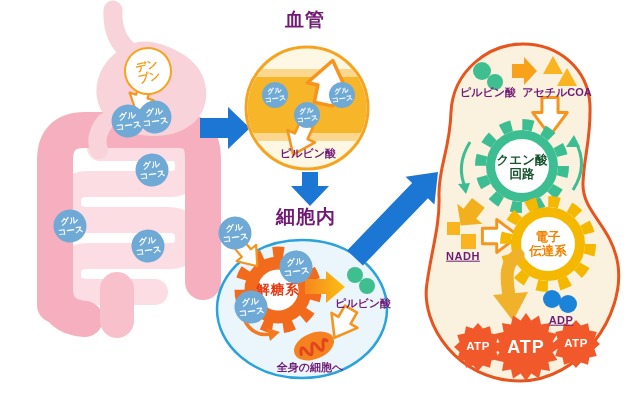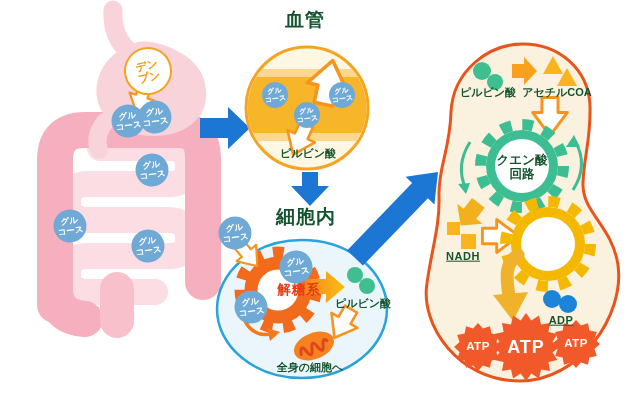--- a/index.html
+++ b/index.html
@@ -1,25 +1,25 @@
 <!DOCTYPE html>
 <html><head>
 <meta charset="utf-8">
 <style>
   html,body{margin:0;padding:0;background:#fff;}
   #stage{position:relative;width:640px;height:400px;background:#ffffff;overflow:hidden;
          font-family:"Liberation Sans","DejaVu Sans",sans-serif;}
   #art{position:absolute;left:0;top:0;}
-  .lbl{position:absolute;transform:translate(-50%,-50%);font-weight:bold;color:#14532d;
+  .lbl{position:absolute;transform:translate(-50%,-50%);font-weight:bold;color:#701a75;
        text-align:center;white-space:pre-line;line-height:1.15;z-index:3;}
   .s19{font-size:19px;letter-spacing:1px;}
   .s10{font-size:11px;}
   .s11{font-size:11px;letter-spacing:.5px;text-decoration:underline;}
   .s12{font-size:12.5px;}
-  .s13{font-size:13.5px;letter-spacing:1px;margin-left:21px;}
+  .s13{font-size:13.5px;letter-spacing:1px;}
   .s115{font-size:11.5px;letter-spacing:.5px;}
   .s18{font-size:18px;letter-spacing:1px;}
   .c-red{color:#e83a11;}
   .c-green{color:#14532d;}
   .c-orange{color:#f08300;}
   .c-white{color:#fff;}
   .glu{position:absolute;width:33px;height:33px;border-radius:50%;background:#6fa9d6;
        color:#fff;font-weight:bold;font-size:8.5px;line-height:1.15;text-align:center;
        display:flex;align-items:center;justify-content:center;white-space:pre-line;
        transform:translate(-50%,-50%) rotate(-8deg);z-index:3;}
@@ -138,20 +138,22 @@
 <div class="lbl s10" style="left:308px;top:153px">ピルビン酸</div>
 <div class="lbl s19" style="left:306px;top:217px">細胞内</div>
 <div class="lbl s13 c-red" style="left:278px;top:290px">解糖系</div>
 <div class="lbl s10" style="left:363px;top:303px">ピルビン酸</div>
 <div class="lbl s10" style="left:310px;top:367px">全身の細胞へ</div>
 <div class="lbl s10" style="left:488px;top:92px">ピルビン酸</div>
 <div class="lbl s10" style="left:557px;top:92px">アセチルCOA</div>
 <div class="lbl s12 c-green" style="left:522px;top:167px">クエン酸
 回路</div>
 <div class="lbl s11" style="left:463px;top:256px">NADH</div>
+<div class="lbl s12 c-orange" style="left:548px;top:244px">電子
+伝達系</div>
 <div class="lbl s11" style="left:561px;top:320px">ADP</div>
 <div class="lbl s115 c-white" style="left:478px;top:347px">ATP</div>
 <div class="lbl s18 c-white" style="left:526px;top:347px">ATP</div>
 <div class="lbl s115 c-white" style="left:576px;top:344px">ATP</div>
 
 <div class="starch" style="left:148px;top:71px">デン
 プン</div>
 <div class="glu" style="left:128px;top:121px">グル
 コース</div>
 <div class="glu" style="left:155px;top:117px">グル

